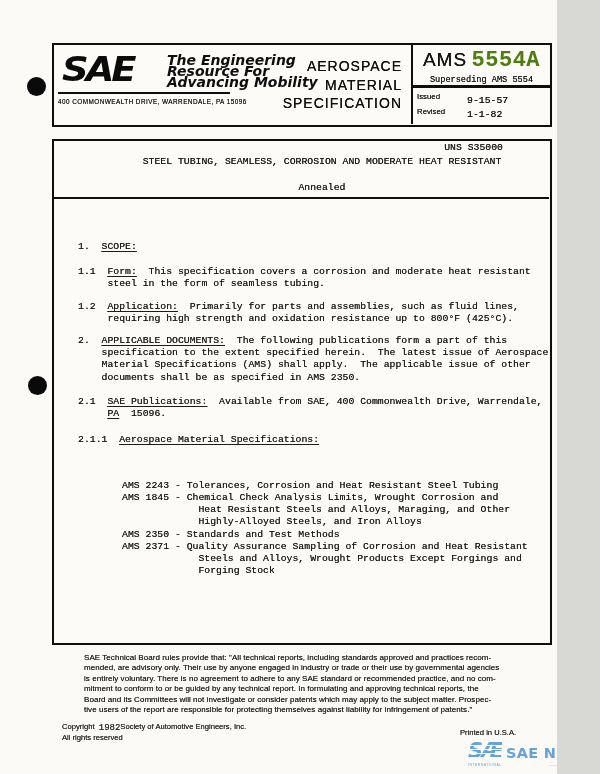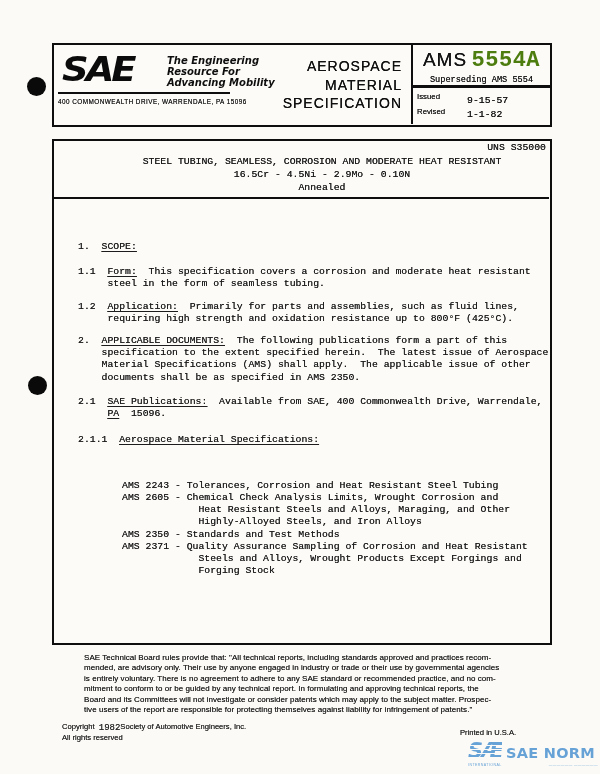--- a/index.html
+++ b/index.html
@@ -1,38 +1,38 @@
 <!DOCTYPE html>
 <html><head>
 <meta charset="utf-8">
 <style>
   html,body{margin:0;padding:0;}
   body{background:#d8d8d4;}
   .page{
-    position:relative;width:600px;height:774px;overflow:hidden;
+    position:relative;width:557px;height:774px;overflow:hidden;
     background:#fbfaf6;color:#1a1a1a;
     font-family:"Liberation Sans",sans-serif;
   }
   
   .punch{position:absolute;width:19px;height:19px;border-radius:50%;background:#0a0a0a;}
   
   .box{position:absolute;border:2.5px solid #0e0e0e;background:#fcfbf8;box-sizing:border-box;}
   .hline{position:absolute;background:#0e0e0e;height:2.5px;}
   .vline{position:absolute;background:#0e0e0e;width:2.5px;}
   
   .sae-logo{
     position:absolute;left:62px;top:50px;
     font-family:"DejaVu Sans",sans-serif;font-style:italic;font-weight:bold;
     font-size:37px;letter-spacing:-3px;transform:scaleY(.92);transform-origin:left top;
     color:#0b0b0b;
   }
   .tagline{
     position:absolute;left:167px;top:55px;
     font-family:"DejaVu Sans",sans-serif;font-style:italic;font-weight:bold;
-    font-size:10px;line-height:11px;color:#0e0e0e;
+    font-size:14px;line-height:11px;color:#0e0e0e;
   }
   .addr{
     position:absolute;left:58px;top:98px;
     font-size:6.4px;letter-spacing:.45px;color:#222;
     text-shadow:0 0 .3px #333;
   }
   .doc-type{
     position:absolute;left:230px;top:57px;width:172px;text-align:right;
     font-size:14px;line-height:18.6px;letter-spacing:1px;color:#101010;
     text-shadow:0 0 .6px #101010;
@@ -128,21 +128,20 @@
   <div class="form-value" style="left:467px;top:95px;">9-15-57</div>
   <div class="form-label" style="left:417px;top:107px;">Revised</div>
   <div class="form-value" style="left:467px;top:109px;">1-1-82</div>
 
   <div class="box" style="left:52px;top:139px;width:500px;height:506px;">
     <div class="hline" style="left:0;top:55.5px;width:495px;"></div>
   </div>
 
   <div class="uns">UNS S35000</div>
   <div class="tb-text" style="top:156px;">STEEL TUBING, SEAMLESS, CORROSION AND MODERATE HEAT RESISTANT</div>
-  <div class="tb-text" style="top:169px;">16.5Cr - 4.5Ni - 2.9Mo - 0.10N</div>
   <div class="tb-text" style="top:182px;">Annealed</div>
 
   <div class="para" style="top:241px;"><span>1.  </span><span class="u">SCOPE:</span></div>
 
   <div class="para" style="top:266px;"><span>1.1  </span><span class="u">Form:</span><span>  This specification covers a corrosion and moderate heat resistant
      steel in the form of seamless tubing.</span></div>
 
   <div class="para" style="top:301px;"><span>1.2  </span><span class="u">Application:</span><span>  Primarily for parts and assemblies, such as fluid lines,
      requiring high strength and oxidation resistance up to 800°F (425°C).</span></div>
 
@@ -150,21 +149,21 @@
     specification to the extent specified herein.  The latest issue of Aerospace
     Material Specifications (AMS) shall apply.  The applicable issue of other
     documents shall be as specified in AMS 2350.</span></div>
 
   <div class="para" style="top:396px;"><span>2.1  </span><span class="u">SAE Publications:</span><span>  Available from SAE, 400 Commonwealth Drive, Warrendale,
      </span><span class="u">PA</span><span>  15096.</span></div>
 
   <div class="para" style="top:434px;"><span>2.1.1  </span><span class="u">Aerospace Material Specifications:</span></div>
 
   <div class="para ams-item" style="top:455px;">AMS 2243 - Tolerances, Corrosion and Heat Resistant Steel Tubing</div>
-  <div class="para ams-item" style="top:467px;">AMS 2605 - Chemical Check Analysis Limits, Wrought Corrosion and
+  <div class="para ams-item" style="top:467px;">AMS 1845 - Chemical Check Analysis Limits, Wrought Corrosion and
              Heat Resistant Steels and Alloys, Maraging, and Other
              Highly-Alloyed Steels, and Iron Alloys</div>
   <div class="para ams-item" style="top:504px;">AMS 2350 - Standards and Test Methods</div>
   <div class="para ams-item" style="top:516px;">AMS 2371 - Quality Assurance Sampling of Corrosion and Heat Resistant
              Steels and Alloys, Wrought Products Except Forgings and
              Forging Stock</div>
 
   <div class="disclaimer">SAE Technical Board rules provide that: "All technical reports, including standards approved and practices recom-
 mended, are advisory only. Their use by anyone engaged in industry or trade or their use by governmental agencies
 is entirely voluntary. There is no agreement to adhere to any SAE standard or recommended practice, and no com-

